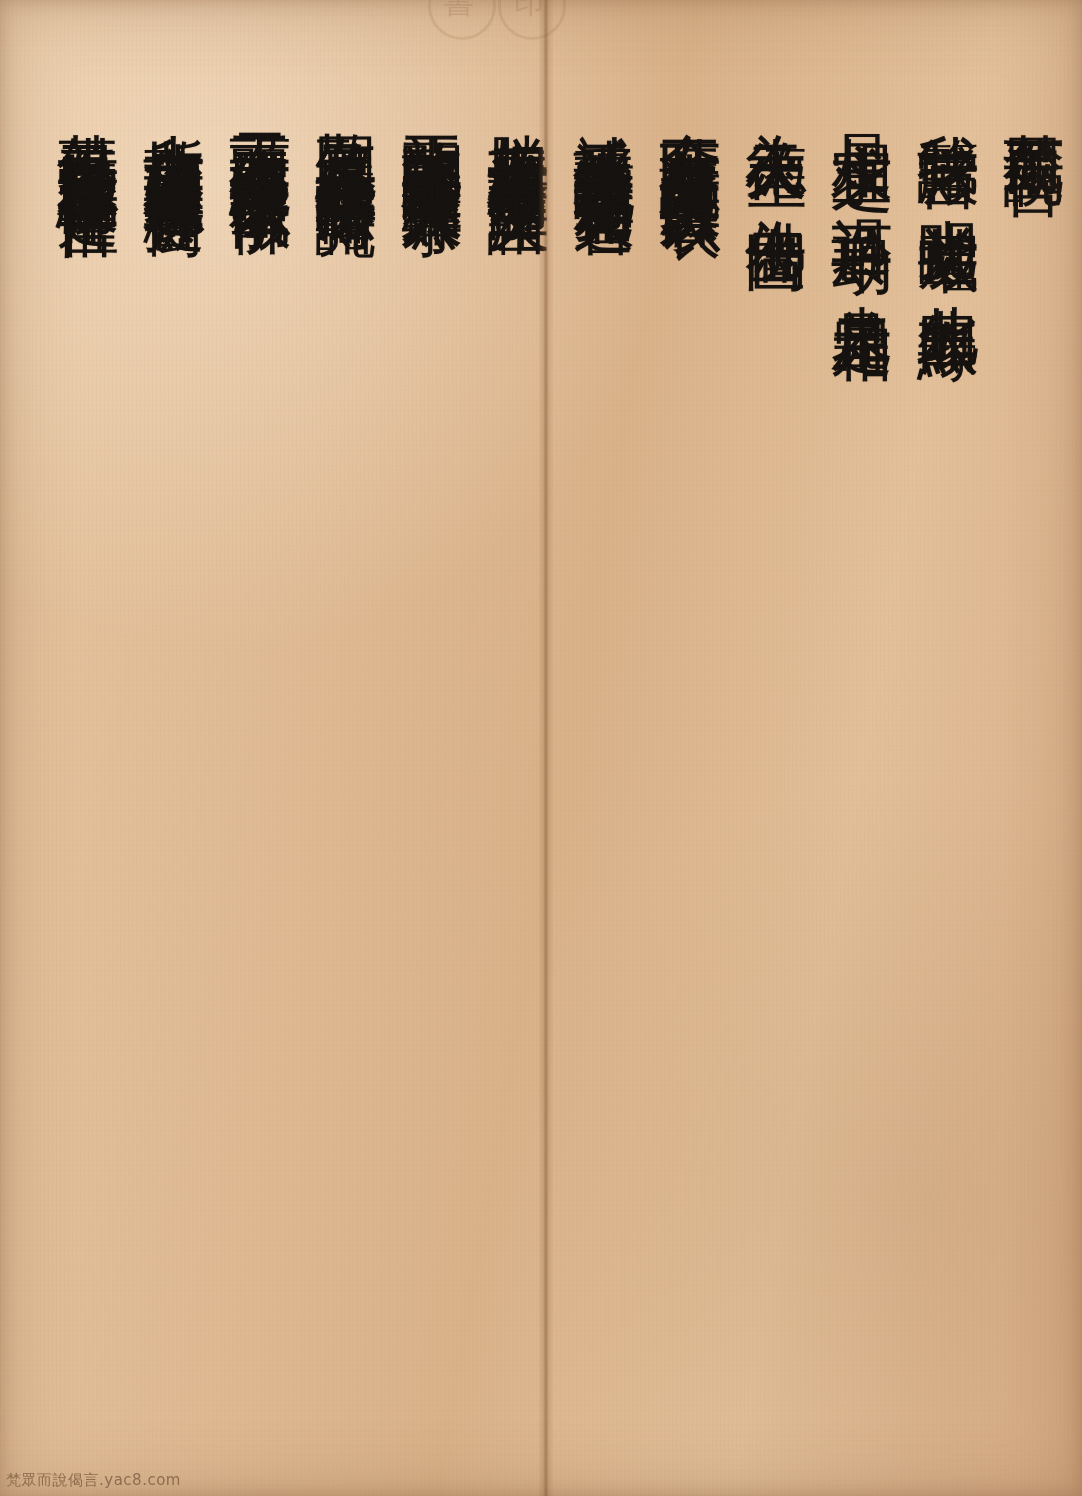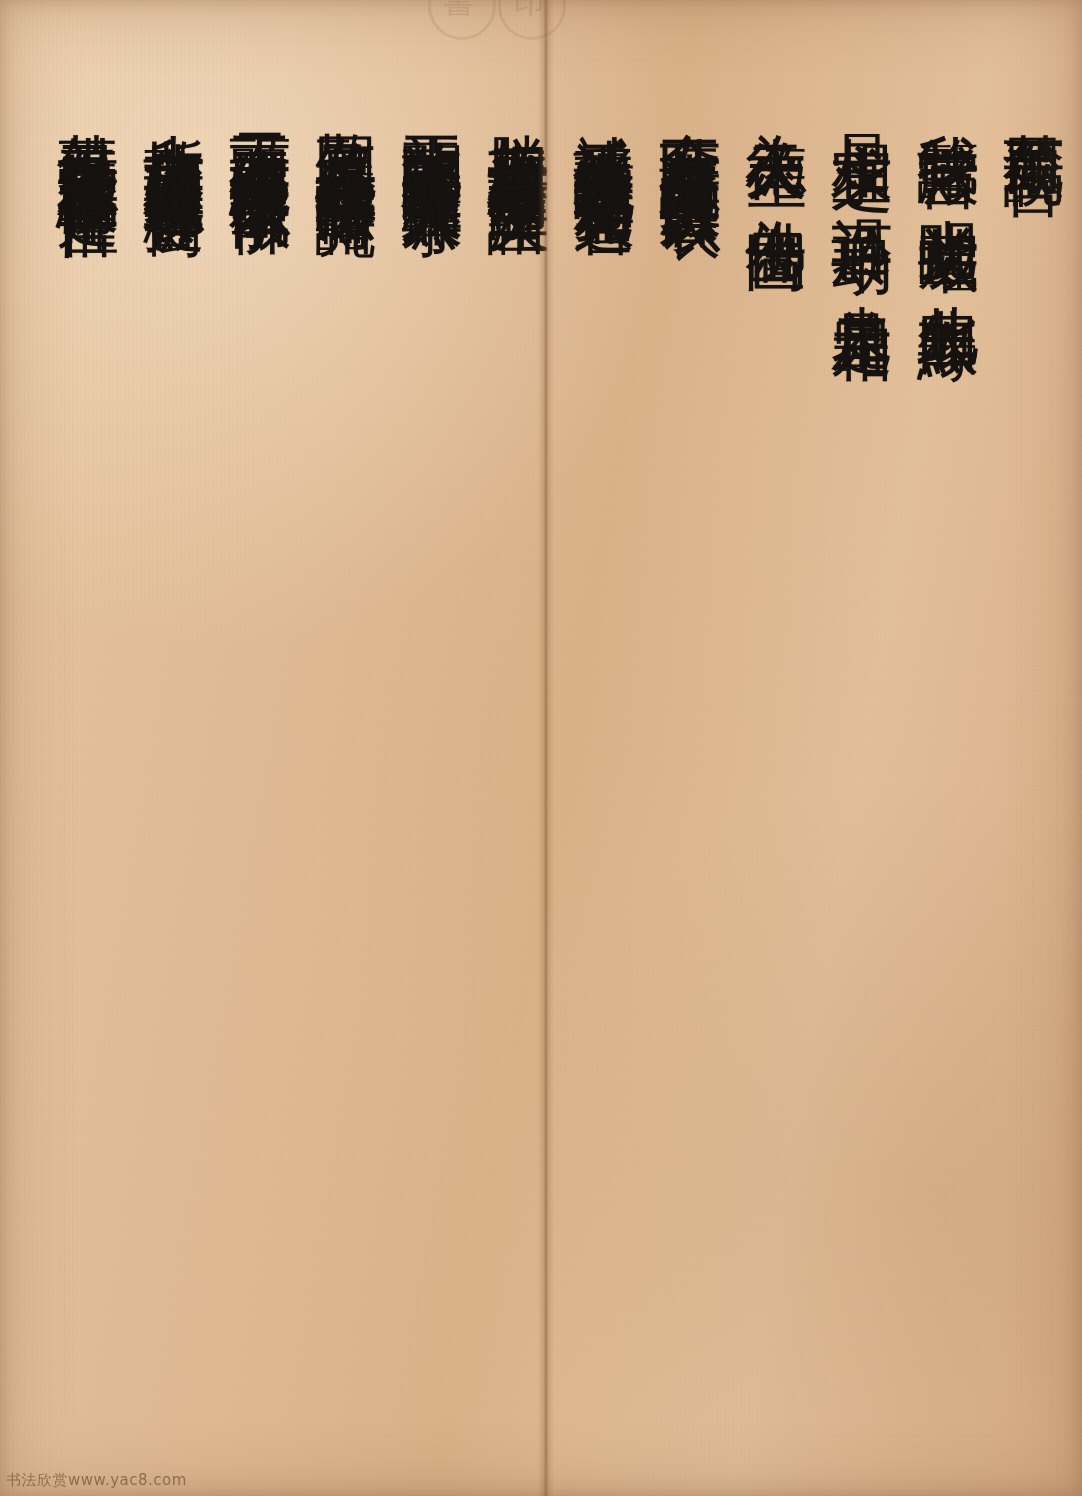--- a/index.html
+++ b/index.html
@@ -153,14 +153,14 @@
     <div class="column col-left-of-fold">龍王乾闥婆緊那羅摩睺羅伽人非人等恭</div>
     <div class="column col-left-of-fold">敬圍繞及見十六王子請佛轉法輪時諸梵</div>
     <div class="column col-left-of-fold">天王頭面禮佛繞百千帀即以天華而散佛</div>
     <div class="column col-left-of-fold">上所散之華如須彌山并以供養佛菩提樹</div>
     <div class="column col-left-of-fold">華供養已各以宮殿奉上彼佛而作是言惟</div>
   </div>
 
   <div id="fold"></div>
   <div id="vignette"></div>
 
-  <div id="credit">书法欣赏www.yac8.com</div>
+  <div id="credit">梵眾而說偈言.yac8.com</div>
 </div>
 
 </body></html>

